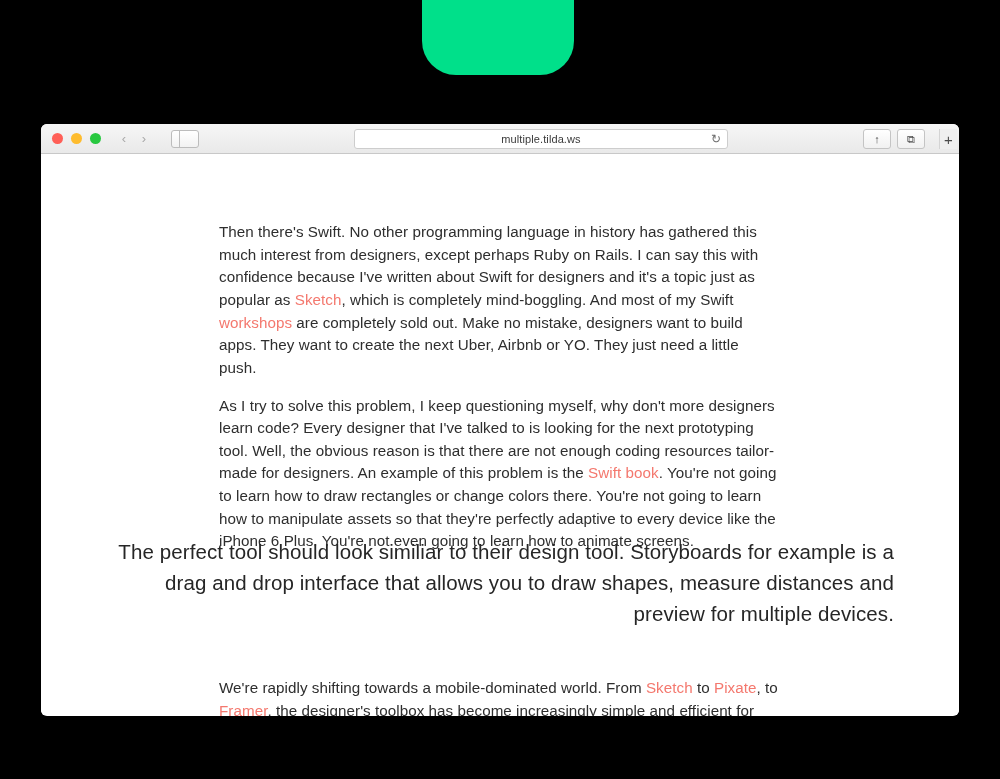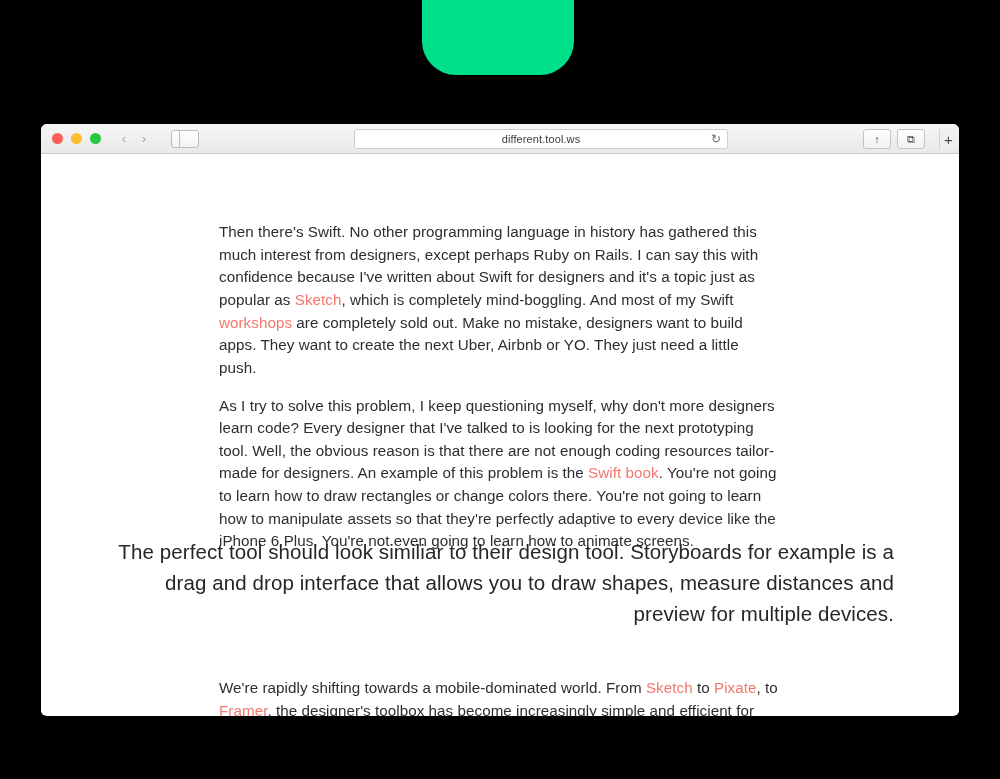--- a/index.html
+++ b/index.html
@@ -220,21 +220,21 @@
       </div>
 
       <div class="navgroup">
         <span class="chev disabled">‹</span>
         <span class="chev disabled">›</span>
       </div>
 
       <div class="sidebar-btn"></div>
 
       <div class="urlbar">
-        <span class="url-text">different.tool.ws</span>
+        <span class="url-text">multiple.tilda.ws</span>
         <span class="reload">↻</span>
       </div>
 
       <div class="right-buttons">
         <span class="rbtn">↑</span>
         <span class="rbtn">⧉</span>
       </div>
 
       <div class="plus-tab">+</div>
     </div>

